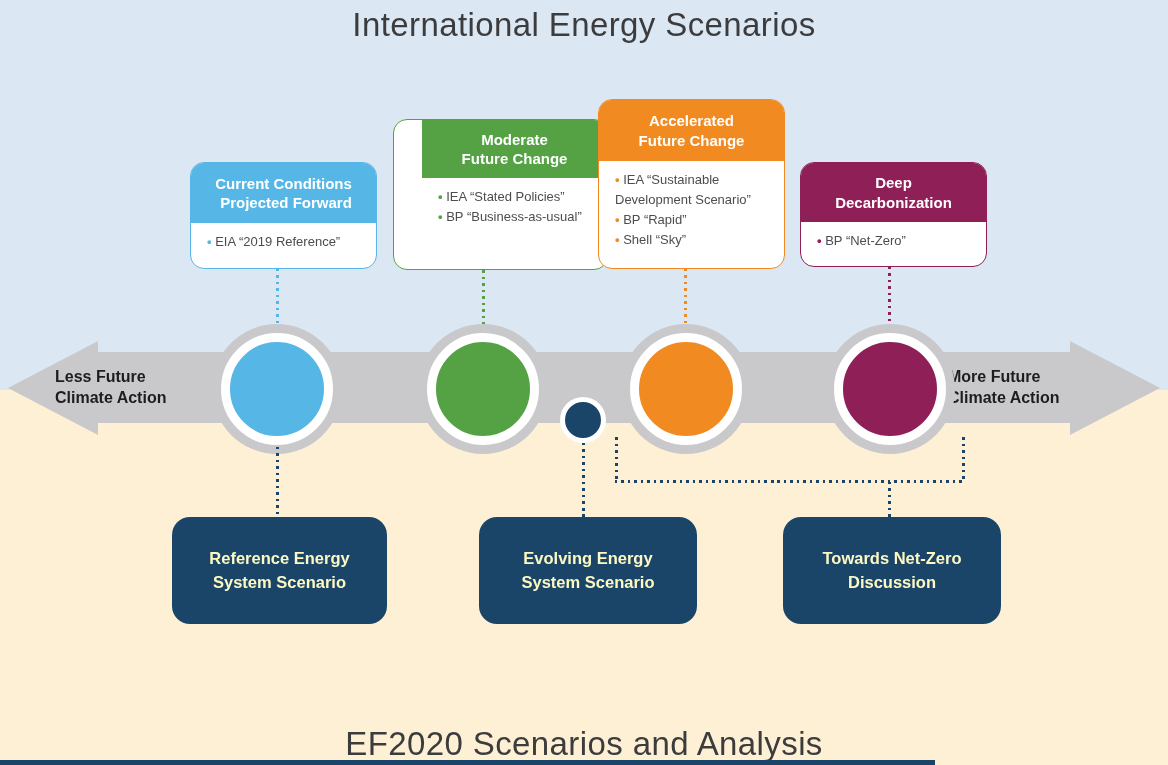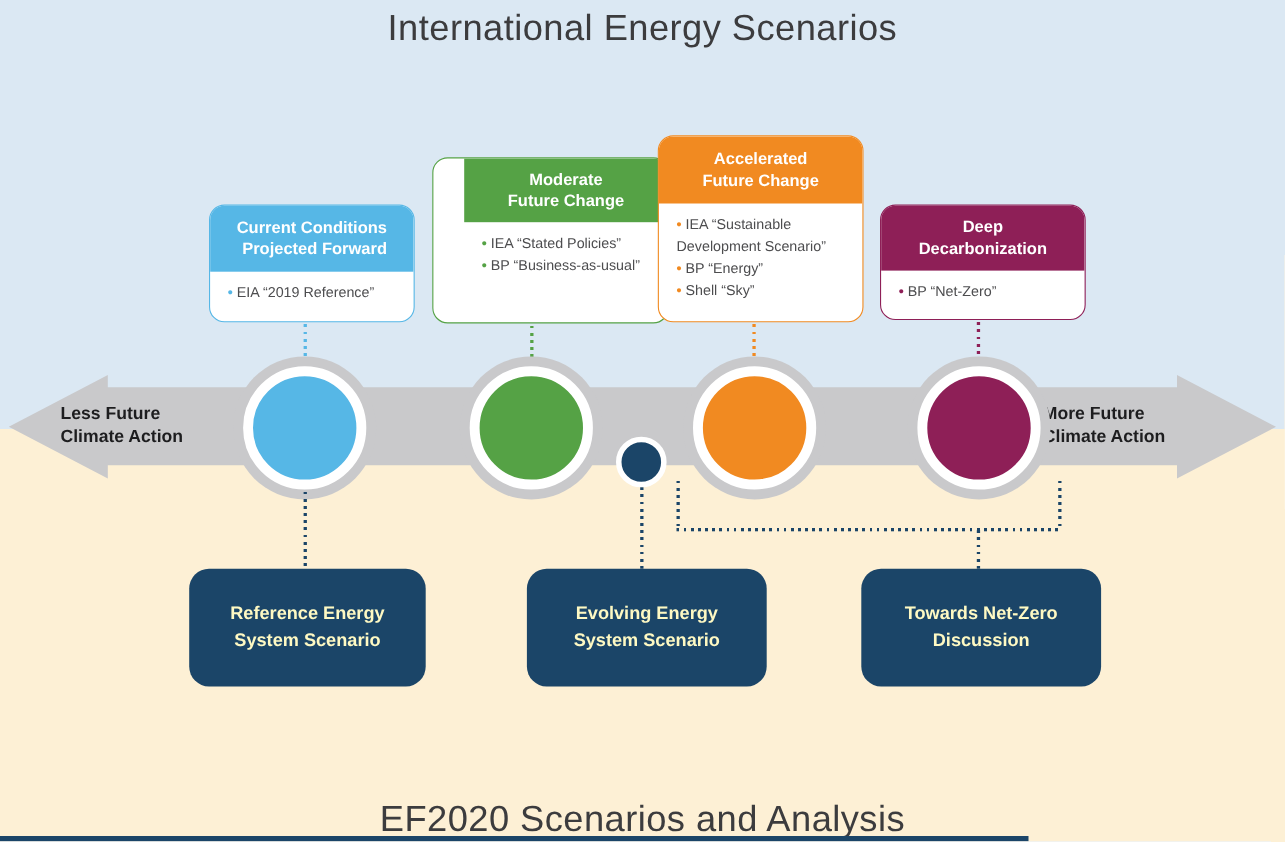--- a/index.html
+++ b/index.html
@@ -40,21 +40,21 @@
   .navy-dots{--dot-c:var(--navy);z-index:6;}
 
   
   .big-circle{position:absolute;top:333px;width:94px;height:94px;border-radius:50%;
     border:9px solid #fff;box-shadow:0 0 0 9px var(--band-gray);z-index:5;}
   .small-circle{position:absolute;left:560px;top:397px;width:36px;height:36px;border-radius:50%;
     border:5px solid #fff;background:var(--navy);z-index:5;}
 
   
   .card{position:absolute;background:#fff;border:1.5px solid var(--accent);
-    border-radius:14px;overflow:hidden;z-index:7;display:flex;flex-direction:column;margin-top:24px;}
+    border-radius:14px;overflow:hidden;z-index:7;display:flex;flex-direction:column;}
   .card-header{background:var(--accent);color:#fff;font-weight:bold;font-size:15px;
     line-height:1.3;text-align:center;display:flex;align-items:center;justify-content:center;}
   .card-body{flex:1;padding:9px 10px 6px 16px;font-size:13px;line-height:1.55;color:var(--bullet-text);}
   .bullet-item::before{content:"• ";color:var(--accent);font-weight:bold;}
   .c0{--accent:var(--blue);}
   .c1{--accent:var(--green);}
   .c2{--accent:var(--orange);}
   .c3{--accent:var(--maroon);}
 
   
@@ -114,21 +114,21 @@
       <div class="bullet-item"><span>IEA “Stated Policies”</span></div>
       <div class="bullet-item"><span>BP “Business-as-usual”</span></div>
     </div>
   </div>
 
   <div class="card c2" style="left:598px;top:99px;width:185px;height:168px;">
     <div class="card-header pre" style="height:61px;">Accelerated
 Future Change</div>
     <div class="card-body">
       <div class="bullet-item"><span>IEA “Sustainable Development Scenario”</span></div>
-      <div class="bullet-item"><span>BP “Energy”</span></div>
+      <div class="bullet-item"><span>BP “Rapid”</span></div>
       <div class="bullet-item"><span>Shell “Sky”</span></div>
     </div>
   </div>
 
   <div class="card c3" style="left:800px;top:162px;width:185px;height:103px;">
     <div class="card-header pre" style="height:59px;">Deep
 Decarbonization</div>
     <div class="card-body">
       <div class="bullet-item"><span>BP “Net-Zero”</span></div>
     </div>

